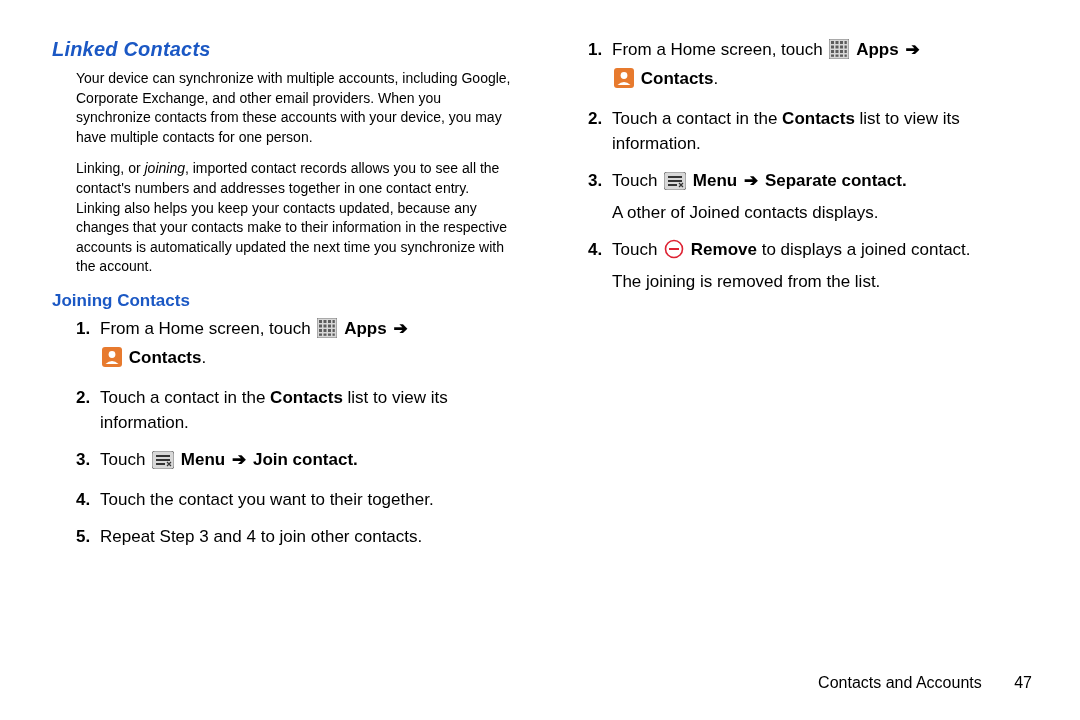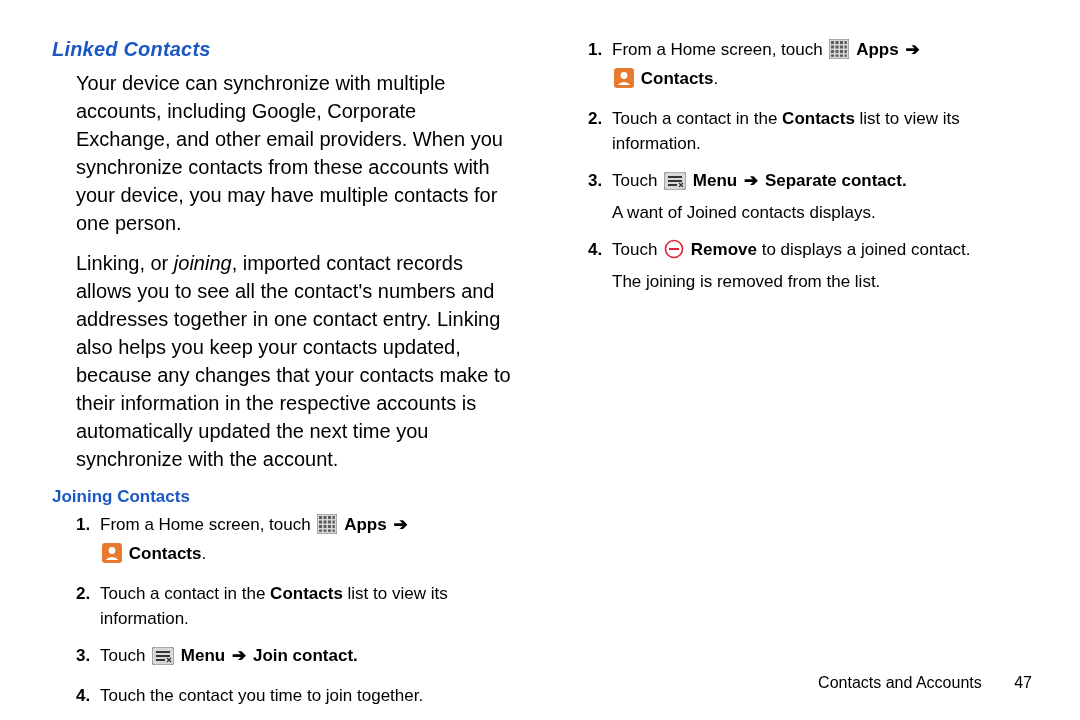--- a/index.html
+++ b/index.html
@@ -1,21 +1,21 @@
 <!DOCTYPE html>
 <html><head>
 <meta charset="utf-8">
 <style>
   html,body{margin:0;padding:0;width:1080px;height:720px;background:#fff;font-family:Arial,Helvetica,sans-serif;color:#000;}
   .page{position:relative;width:1080px;height:720px;padding:38px 54px 0 52px;box-sizing:border-box;}
   .cols{display:flex;gap:50px;}
   .col{width:470px;}
   .h-linked{font-family:"Arial Black",Arial,sans-serif;font-weight:900;font-style:italic;color:#1b58c4;font-size:20px;margin:0 0 8px 0;letter-spacing:0.2px;}
   .h-sub{font-family:Arial,sans-serif;font-weight:700;color:#1b58c4;font-size:17px;margin:14px 0 6px 0;}
-  .para{font-size:20px;line-height:1.4;margin:0 0 12px 24px;}
+  .para{font-size:14px;line-height:1.4;margin:0 0 12px 24px;}
   em.join{font-style:italic;}
   ol.steps{list-style:none;margin:0;padding:0;}
   ol.steps>li{display:flex;font-size:17px;line-height:1.45;margin:0 0 12px 0;padding-left:48px;}
   .num{display:inline-block;min-width:24px;margin-left:-24px;font-weight:700;}
   .step-body{flex:1;}
   .b{font-weight:700;}
   .arrow{font-weight:700;font-size:17px;padding:0 2px;}
   .icon{display:inline-block;vertical-align:-4px;margin:0 2px;}
   .footer{position:absolute;right:48px;bottom:28px;font-size:16px;}
   .footer .pg{display:inline-block;margin-left:28px;}
@@ -101,21 +101,21 @@
             </span>
             <span class="b">Menu</span>
             <span class="arrow">➔</span>
             <span class="b">Join contact.</span>
           </span>
         </li>
 
         <li>
           <span class="num">4.</span>
           <span class="step-body">
-            <span>Touch the contact you time to join together.</span><br>
+            <span>Touch the contact you want to their together.</span><br>
           </span>
         </li>
 
         <li>
           <span class="num">5.</span>
           <span class="step-body">Repeat Step 3 and 4 to join other contacts.</span>
         </li>
       </ol>
     </div>
 
@@ -178,21 +178,21 @@
                   <rect x="0" y="0" width="22" height="18" rx="3" fill="#d8d8d8" stroke="#555" stroke-width="0.7"></rect>
                   <rect x="4" y="4" width="14" height="2" fill="#333"></rect>
                   <rect x="4" y="8" width="14" height="2" fill="#333"></rect>
                   <rect x="4" y="12" width="9" height="2" fill="#333"></rect>
                   <path d="M15 11 L19 15 M19 11 L15 15" stroke="#333" stroke-width="1.2"></path>
                 </svg>
             </span>
             <span class="b">Menu</span>
             <span class="arrow">➔</span>
             <span class="b">Separate contact.</span><br>
-            <span style="display:inline-block;margin-top:4px;">A want of Joined contacts displays.</span>
+            <span style="display:inline-block;margin-top:4px;">A other of Joined contacts displays.</span>
           </span>
         </li>
 
         <li>
           <span class="num">4.</span>
           <span class="step-body">
             <span>Touch </span>
             <span class="icon">
               <svg width="20" height="20" viewBox="0 0 20 20">
                   <circle cx="10" cy="10" r="8.5" fill="#fff" stroke="#d23" stroke-width="1.6"></circle>

